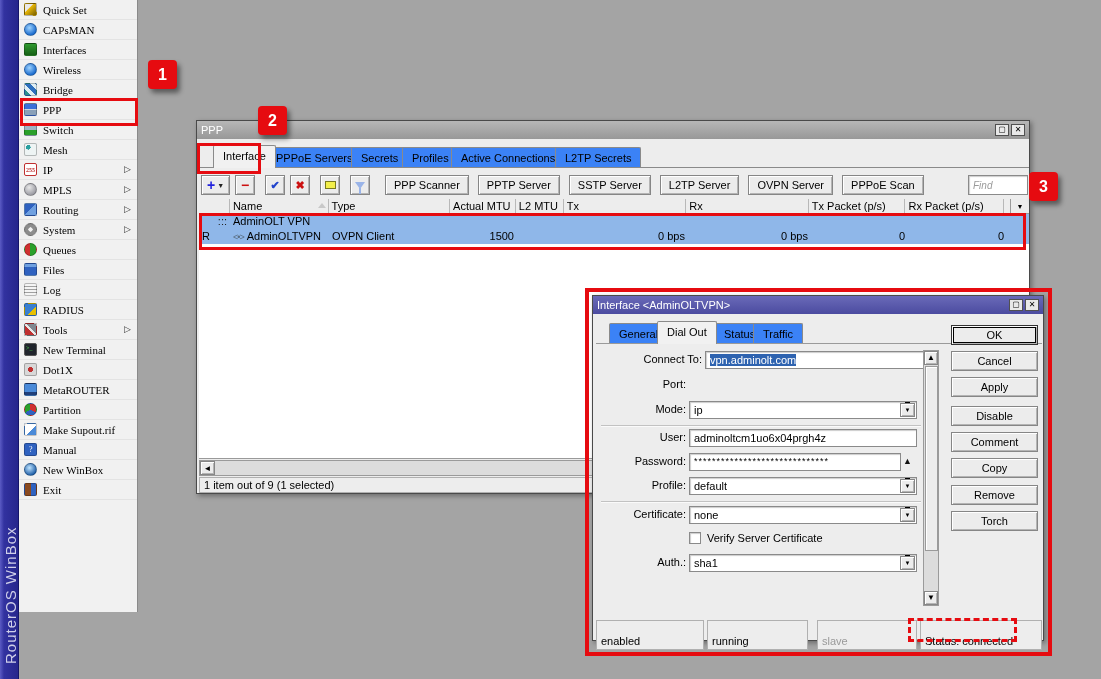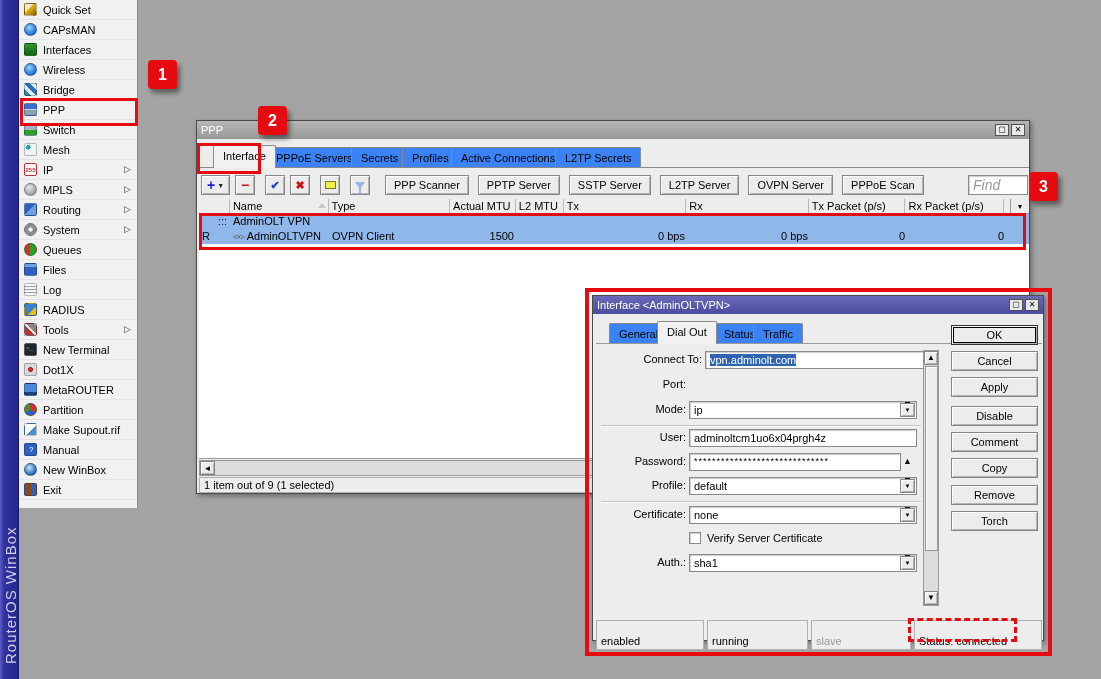--- a/index.html
+++ b/index.html
@@ -9,22 +9,22 @@
 
   
   .strip { position:absolute; left:0; top:0; width:19px; height:679px;
            background:linear-gradient(90deg,#5b5bc4 0,#3232a0 4px,#26268c 100%);
            border-right:1px solid #15156a; }
   .vtext { position:absolute; left:2px; top:664px; transform:rotate(-90deg);
            transform-origin:0 0; white-space:nowrap; color:#cfcfe9;
            font-size:15px; letter-spacing:1px; }
 
   
-  .sidebar { position:absolute; left:19px; top:0; width:119px; height:508px;
-             background:#f1f1f1; border-right:1px solid #8a8a8a; }
+  .sidebar { position:absolute; left:19px; top:0; width:119px; height:612px;
+             background:#f1f1f1; border-right:1px solid #8a8a8a;font-family:Liberation Serif, serif; }
   .sitem { position:relative; height:20px; display:flex; align-items:center;
            gap:6px; padding-left:5px; border-bottom:1px solid #e3e3e3; cursor:default; }
   .slabel { font-size:11px; }
   .sub { position:absolute; right:6px; top:4px; font-size:9px; color:#333; }
   .sic { width:13px; height:13px; border-radius:2px; flex:0 0 13px;
          border:1px solid rgba(0,0,0,.25); position:relative; }
   .ic-quickset   { background:linear-gradient(135deg,#e9e9e9 35%,#e8b70a 40%,#8a6d00 90%); }
   .ic-capsman    { background:radial-gradient(circle at 40% 35%,#9fd4ff,#1f6fd0 70%); border-radius:50%; }
   .ic-interfaces { background:linear-gradient(#2f9a2f,#156015); }
   .ic-wireless   { background:radial-gradient(circle at 40% 35%,#9fd4ff,#1f6fd0 70%); border-radius:50%; }
@@ -88,21 +88,21 @@
   .ddtri { font-size:7px; margin-left:2px; color:#222; }
   .minus { color:#cc1111; font-weight:bold; font-size:14px; }
   .chk { color:#2244cc; font-size:11px; font-weight:bold; }
   .crs { color:#cc1111; font-size:11px; font-weight:bold; }
   .folder { width:11px; height:8px; background:#f3ef4a; border:1px solid #7a7a20; }
   .funnel { width:0; height:0; border-left:5px solid transparent; border-right:5px solid transparent;
             border-top:7px solid #9ab4e8; position:relative; }
   .funnel::after { content:""; position:absolute; left:-1px; top:-1px; width:2px; height:6px; background:#9ab4e8; }
   .tbtn-text { height:20px; padding:0 8px; margin-right:9px; white-space:nowrap; }
   #find-box { position:absolute; left:767px; top:1px; width:60px; height:19px;
-              font-size:14px; padding:9px 4px; font-family:"Liberation Sans",sans-serif; }
+              font-size:10px; padding:9px 4px; font-family:"Liberation Sans",sans-serif; }
   #find-box::placeholder { color:#9a9a9a; font-style:italic; }
 
   #ppp-list { position:absolute; left:2px; top:78px; width:830px; height:381px; }
   .hdr { display:flex; height:15px; background:#ededed; border-bottom:1px solid #9a9a9a; }
   .hcell { border-right:1px solid #b8b8b8; padding:1px 3px; white-space:nowrap; overflow:hidden; position:relative; }
   .sorttri { position:absolute; right:4px; top:4px; width:0; height:0;
              border-left:4px solid transparent; border-right:4px solid transparent;
              border-bottom:5px solid #c8c8c8; }
   .hdd { width:19px; border-right:none; display:flex; align-items:center; justify-content:center;
          font-size:7px; cursor:pointer; background:#ececec; border-left:1px solid #9a9a9a; }
@@ -147,21 +147,21 @@
                 background:#dcdcdc; border:1px solid #9a9a9a; }
   .sarr { position:absolute; left:0; width:14px; height:14px; text-align:center;
           font-size:8px; line-height:14px; }
   #dlg-thumb { position:absolute; left:1px; top:15px; width:13px; height:185px;
                background:#ececec; border:1px solid #9a9a9a;
                box-shadow:inset 1px 1px 0 #fff; }
   .dbtn { position:absolute; left:358px; width:87px; height:20px; }
   .dbtn.focus { outline:1px solid #000; outline-offset:-3px; border-color:#333; }
   #dlg-status { position:absolute; left:2px; top:323px; width:448px; height:21px; display:flex; gap:3px; padding:1px 1px; }
   .sseg { border:1px solid #b0b0b0; background:#ededed; padding:14px 4px; white-space:nowrap; }
-  .sseg.dim { color:#9a9a9a; }
+  .sseg.dim { color:#9a9a9a;margin-left:6px; }
 </style>
 </head>
 <body>
 
 <div class="strip">
   <div class="vtext">RouterOS WinBox</div>
 </div>
 
 <div class="sidebar">
   <div class="sitem">

